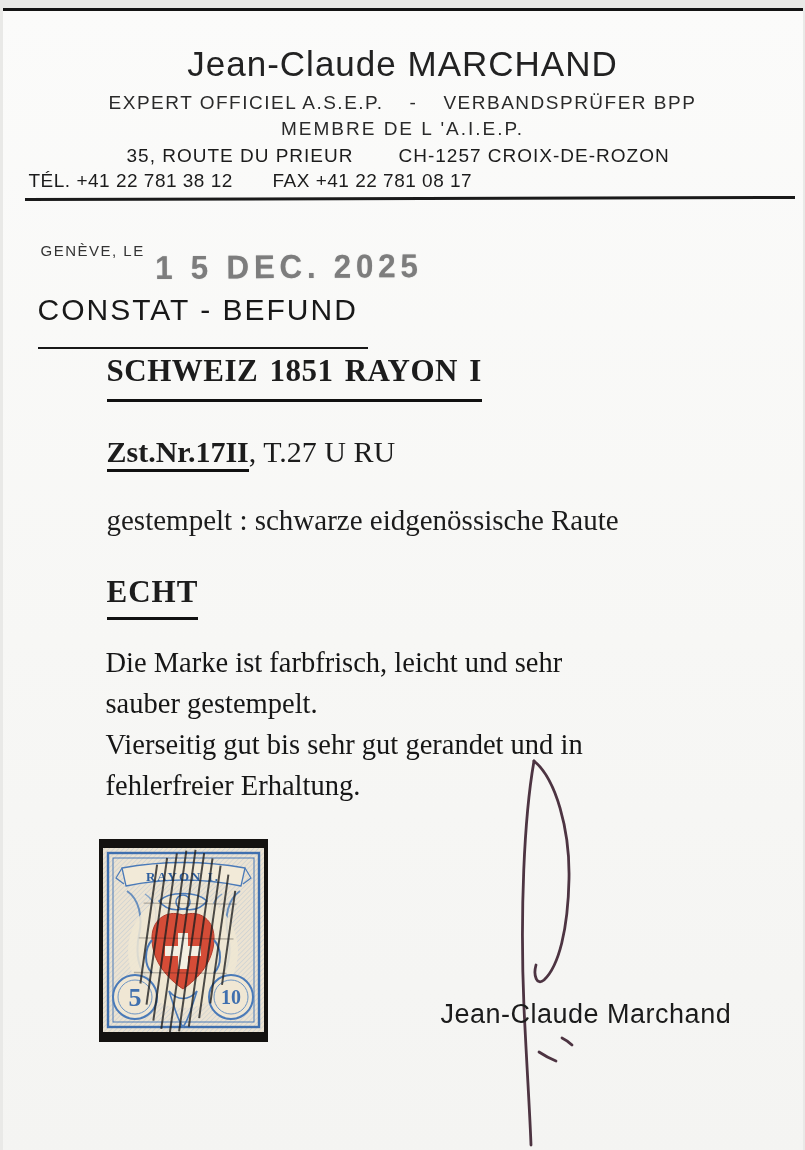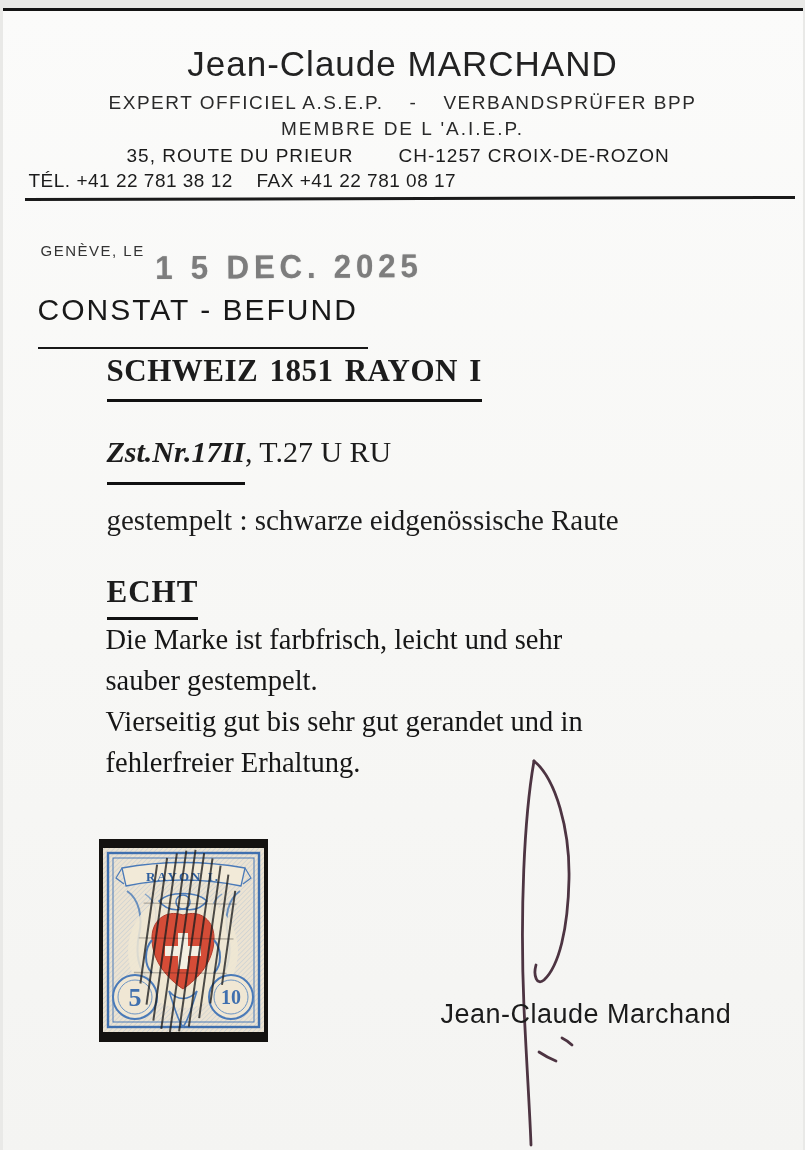--- a/index.html
+++ b/index.html
@@ -13,42 +13,42 @@
   
   .lh-name{position:absolute;top:36px;left:0;width:100%;text-align:center;
     font-size:35px;font-weight:400;letter-spacing:1px;color:#222;}
   .lh-sub{position:absolute;top:84px;left:0;width:100%;display:flex;justify-content:center;gap:26px;
     font-size:19px;letter-spacing:1.5px;color:#2a2a2a;}
   .lh-member{position:absolute;top:110px;left:0;width:100%;text-align:center;
     font-size:19px;letter-spacing:2px;color:#2a2a2a;}
   .addr1-street{position:absolute;top:137px;left:124px;font-size:19px;letter-spacing:1px;}
   .addr1-city{position:absolute;top:137px;left:396px;font-size:19px;letter-spacing:1px;}
   .addr2-tel{position:absolute;top:162px;left:26px;font-size:19px;letter-spacing:.5px;}
-  .addr2-fax{position:absolute;top:162px;left:254px;font-size:19px;letter-spacing:.5px;text-align:right;}
+  .addr2-fax{position:absolute;top:162px;left:270px;font-size:19px;letter-spacing:.5px;text-align:right;}
   .addr2-mail{position:absolute;top:163px;left:486px;font-size:18px;letter-spacing:.3px;}
   .rule{position:absolute;top:189px;left:22px;width:770px;height:3px;background:#1a1a1a;
     transform:rotate(-0.15deg);}
   
   .place{position:absolute;top:234px;left:38px;font-size:15px;letter-spacing:1.5px;color:#333;}
   .datestamp{position:absolute;top:241px;left:152px;
     font-size:33px;font-weight:bold;color:#7d7d7d;letter-spacing:5px;
     transform:scaleX(.95) rotate(-.4deg);transform-origin:left top;
     text-shadow:0 0 1px rgba(125,125,125,.55);}
   .doctype{position:absolute;top:285px;left:35px;font-size:30px;letter-spacing:2px;color:#181818;
     border-bottom:2px solid #181818;padding-bottom:20px;padding-right:10px;}
   
   .serif{font-family:"Liberation Serif",serif;}
   .cert-title{position:absolute;top:345px;left:104px;font-size:31px;font-weight:bold;
     letter-spacing:.5px;word-spacing:3px;border-bottom:3px solid #111;padding-bottom:10px;}
   .cert-ref{position:absolute;top:427px;left:104px;font-size:30px;}
-  .cert-ref b{border-bottom:3px solid #111;padding-bottom:14px;font-style:italic;}
+  .cert-ref b{border-bottom:3px solid #111;padding-bottom:1px;}
   .cert-cancel{position:absolute;top:496px;left:104px;font-size:29px;}
   .cert-verdict{position:absolute;top:566px;left:104px;font-size:31px;font-weight:bold;
     letter-spacing:1px;border-bottom:3px solid #111;padding-bottom:7px;}
-  .cert-desc{position:absolute;top:611px;left:103px;font-size:28.5px;line-height:41px;color:#161616;}
+  .cert-desc{position:absolute;top:634px;left:103px;font-size:28.5px;line-height:41px;color:#161616;}
   .signer{position:absolute;top:991px;left:438px;font-size:27px;letter-spacing:.5px;color:#1b1b1b;}
   
   .stamp{position:absolute;left:96px;top:831px;width:169px;height:203px;}
   .sig{position:absolute;left:0;top:0;width:805px;height:1150px;pointer-events:none;}
 </style>
 </head>
 <body>
 
 <div class="page">
   <div class="scan-edge"></div>

